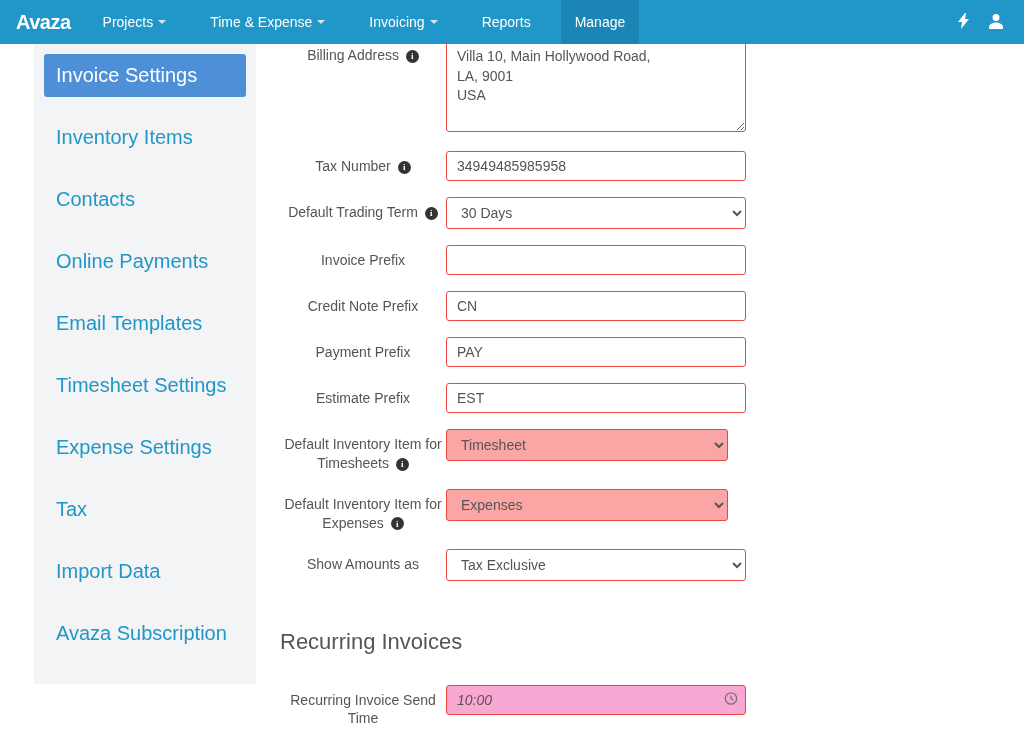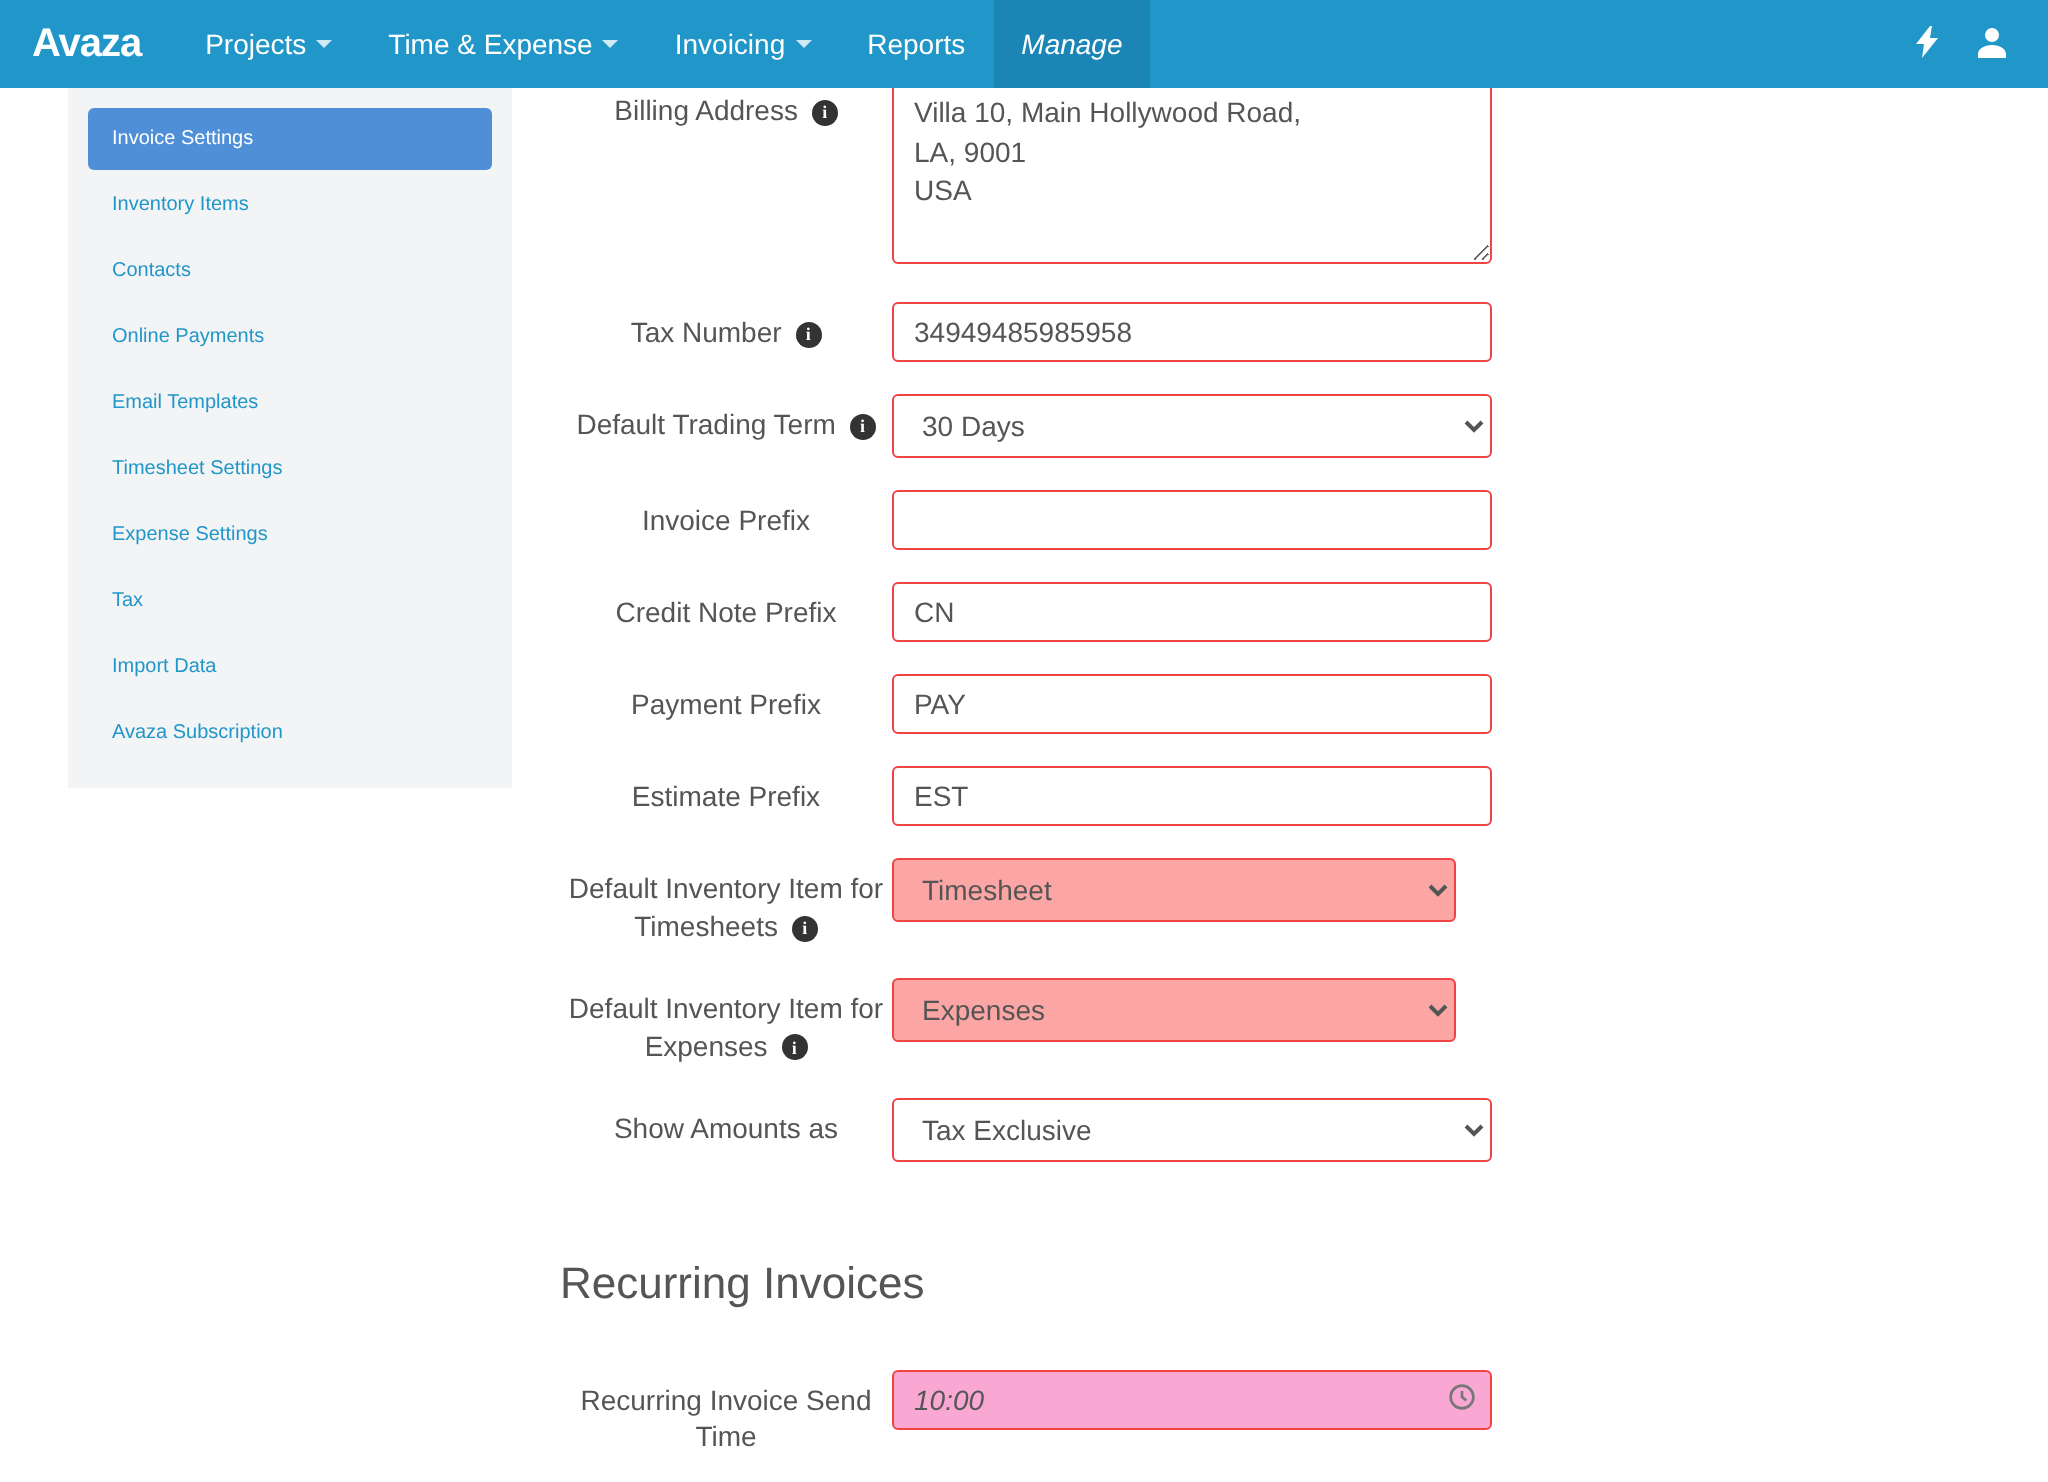--- a/index.html
+++ b/index.html
@@ -19,31 +19,31 @@
     color: #fff;
     padding: 0 0 0 16px;
     position: relative;
   }
   .brand {
     font-weight: 700;
     font-size: 20px;
     margin-right: 18px;
     letter-spacing: -0.5px;
   }
-  .nav-items { display: flex; height: 100%; }
+  .nav-items { display: flex; height: 100%; gap: 16px; }
   .nav-item {
     display: flex;
     align-items: center;
     padding: 0 14px;
     font-size: 14px;
     color: #fff;
     cursor: pointer;
     height: 100%;
   }
-  .nav-item.active { background: #1b86b5; font-style: italic; }
+  .nav-item.active { background: #1b86b5; }
   .caret {
     display: inline-block;
     width: 0; height: 0;
     margin-left: 5px;
     border-left: 4px solid transparent;
     border-right: 4px solid transparent;
     border-top: 4px solid #cfeaf4;
   }
   .nav-right {
     margin-left: auto;
@@ -63,25 +63,25 @@
   .sidebar {
     width: 222px;
     background: #f3f4f6;
     margin: 0 0 0 34px;
     padding: 10px;
     align-self: flex-start;
   }
   .side-item {
     display: block;
     padding: 10px 12px;
-    font-size: 10px;
+    font-size: 20px;
     color: #2196c8;
     border-radius: 3px;
     cursor: pointer;
-    margin-bottom: 2px;
+    margin-bottom: 19px;
   }
   .side-item.active {
     background: #4e8fd8;
     color: #fff;
   }
 
   
   .main {
     flex: 1;
     padding: 0 40px 0 24px;

